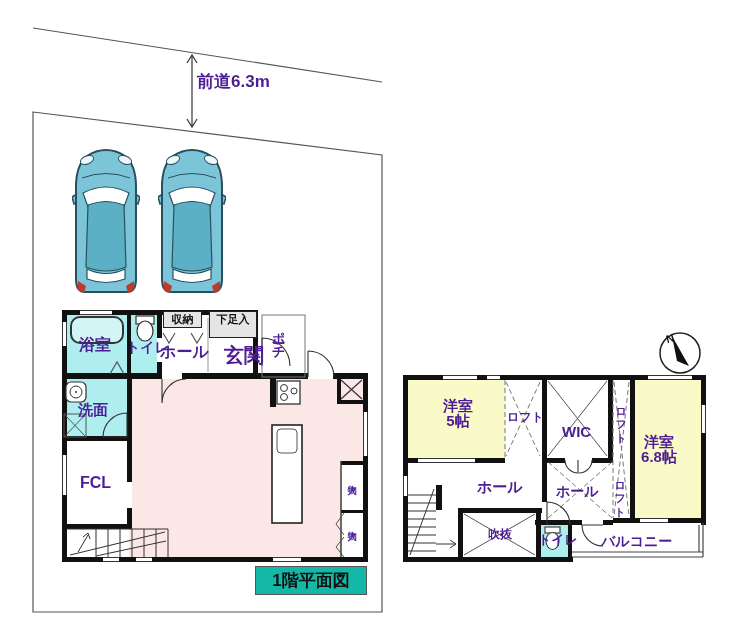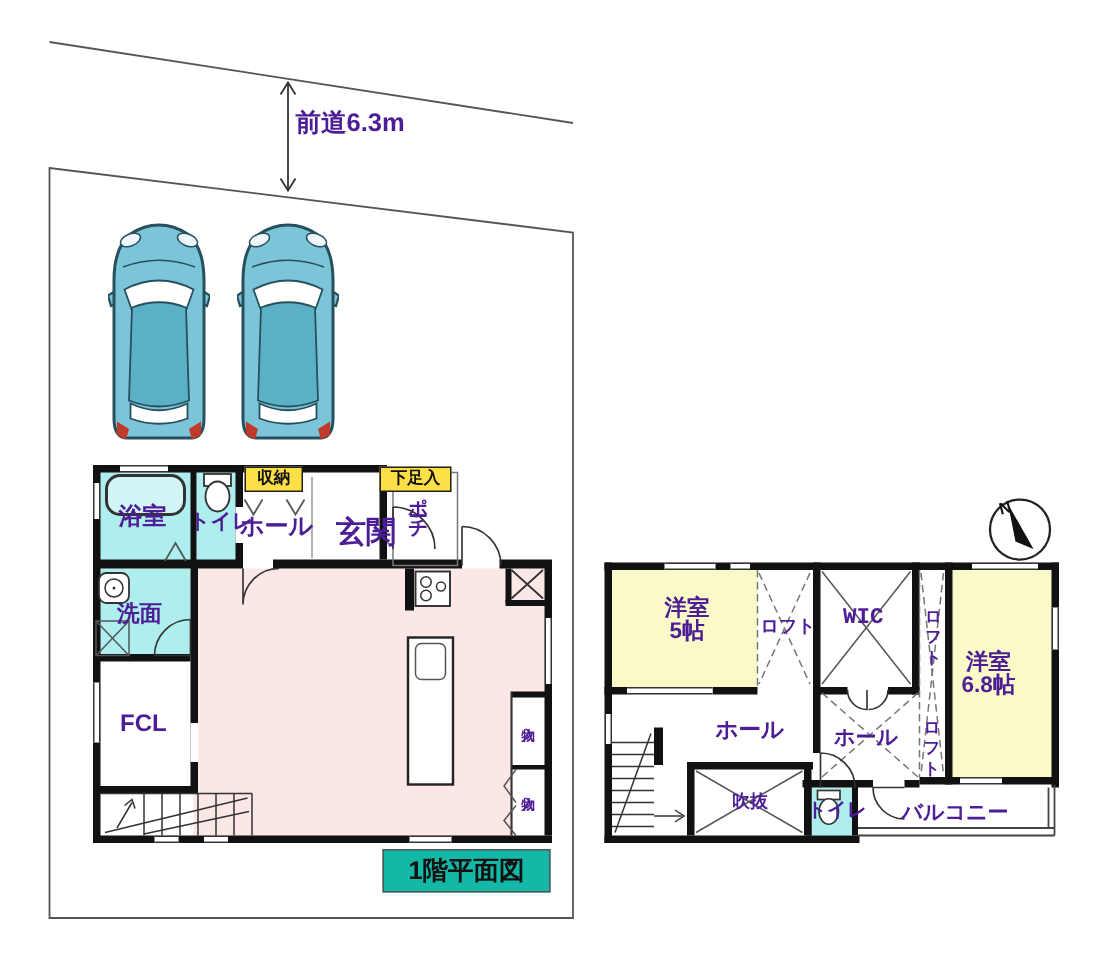--- a/index.html
+++ b/index.html
@@ -6,21 +6,21 @@
   #stage{position:relative;width:740px;height:644px;background:#fff;overflow:hidden;
          font-family:"Liberation Sans","DejaVu Sans",sans-serif;}
   .fill{position:absolute;z-index:1;}
   .wall{position:absolute;background:#111;z-index:2;}
   .winh{position:absolute;background:#fff;border-top:1.4px solid #333;border-bottom:1.4px solid #333;box-sizing:border-box;z-index:3;}
   .winv{position:absolute;background:#fff;border-left:1.4px solid #333;border-right:1.4px solid #333;box-sizing:border-box;z-index:3;}
   svg.overlay{position:absolute;left:0;top:0;z-index:4;pointer-events:none;}
   .lbl{position:absolute;z-index:5;font-weight:bold;color:#4c1d95;white-space:nowrap;line-height:1.02;}
   .vlbl{writing-mode:vertical-rl;text-orientation:upright;letter-spacing:0;}
   .ctr{text-align:center;}
-  .box{position:absolute;z-index:5;background:#fde047;border:1.5px solid #222;box-sizing:border-box;
+  .box{position:absolute;z-index:5;background:#e5e5e5;border:1.5px solid #222;box-sizing:border-box;
        font-weight:bold;color:#111;text-align:center;}
   .titlebox{position:absolute;z-index:6;background:#14b8a6;border:1.2px solid #555;box-sizing:border-box;
        font-weight:bold;color:#111;text-align:center;font-size:17px;}
 </style>
 </head>
 <body>
 
 <div id="stage">
 
   <div class="fill" style="left:64px;top:313px;width:64px;height:62px;background:#aeeeee;"></div>
@@ -226,36 +226,36 @@
       <polygon points="672,336 689,366 677,361" fill="#111"></polygon>
       <text x="666" y="342" font-size="11" font-weight="bold" fill="#111" transform="rotate(-15 671 338)">N</text>
     </g>
   </svg>
 
   <div class="lbl" style="left:197px;top:73px;font-size:17px;">前道6.3m</div>
 
   <div class="lbl" style="left:79px;top:337px;font-size:16px;">浴室</div>
   <div class="lbl" style="left:126px;top:340px;font-size:14px;">トイレ</div>
   <div class="box" style="left:163px;top:311px;width:39px;height:17px;font-size:11px;line-height:15px;"><span>収納</span></div>
-  <div class="box" style="left:209px;top:311px;width:48px;height:17px;font-size:11px;line-height:15px;margin-left:44px;"><span>下足入</span></div>
+  <div class="box" style="left:209px;top:311px;width:48px;height:27px;font-size:11px;line-height:15px;"><span>下足入</span></div>
   <div class="lbl" style="left:160px;top:344px;font-size:16px;">ホール</div>
   <div class="lbl" style="left:224px;top:345px;font-size:20px;">玄関</div>
   <div class="lbl vlbl" style="left:272px;top:322px;font-size:13px;height:50px;">ポーチ</div>
   <div class="lbl" style="left:78px;top:402px;font-size:15px;">洗面</div>
   <div class="lbl" style="left:80px;top:475px;font-size:16px;">FCL</div>
   <div class="lbl vlbl" style="left:347px;top:478px;font-size:9px;">物入</div>
   <div class="lbl vlbl" style="left:347px;top:524px;font-size:9px;">物入</div>
   <div class="titlebox" style="left:255px;top:566px;width:112px;height:29px;line-height:27px;"><span>1階平面図</span></div>
 
   <div class="lbl ctr" style="left:422px;top:398px;width:72px;font-size:15px;">
     <div>洋室</div>
     <div>5帖</div>
   </div>
   <div class="lbl" style="left:507px;top:411px;font-size:12px;">ロフト</div>
-  <div class="lbl" style="left:562px;top:404px;font-size:15px;font-family:Liberation Mono, monospace;">WIC</div>
+  <div class="lbl" style="left:562px;top:424px;font-size:15px;">WIC</div>
   <div class="lbl vlbl" style="left:615px;top:400px;font-size:11px;">ロフト</div>
   <div class="lbl vlbl" style="left:614px;top:474px;font-size:11px;">ロフト</div>
   <div class="lbl ctr" style="left:625px;top:434px;width:68px;font-size:15px;">
     <div>洋室</div>
     <div>6.8帖</div>
   </div>
   <div class="lbl" style="left:477px;top:479px;font-size:15px;">ホール</div>
   <div class="lbl" style="left:556px;top:484px;font-size:14px;">ホール</div>
   <div class="lbl" style="left:488px;top:528px;font-size:12px;">吹抜</div>
   <div class="lbl" style="left:538px;top:533px;font-size:13px;">トイレ</div>

